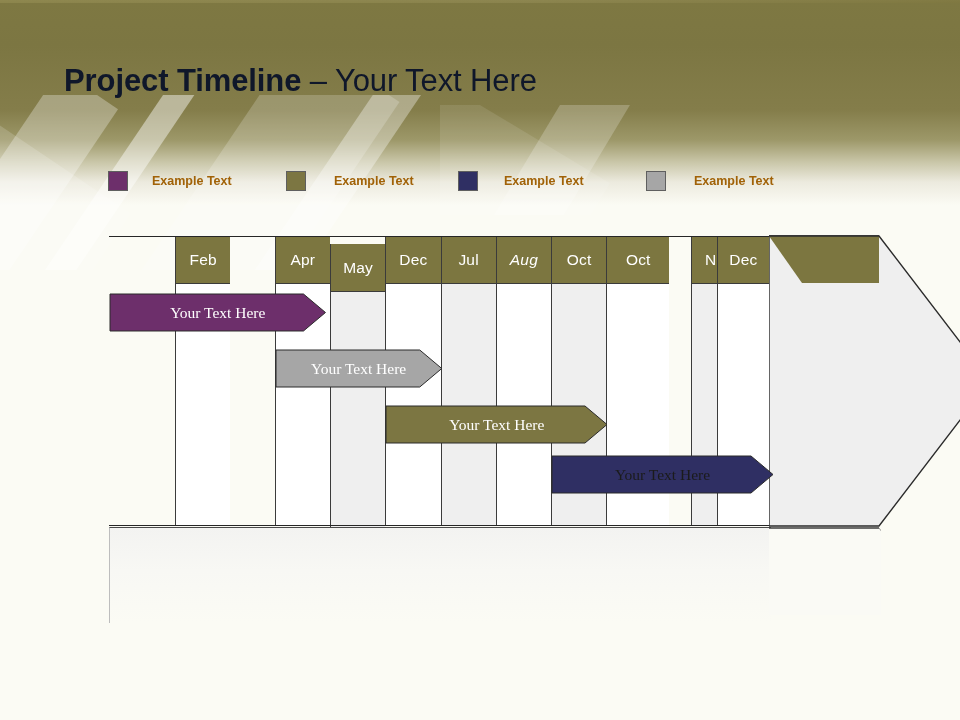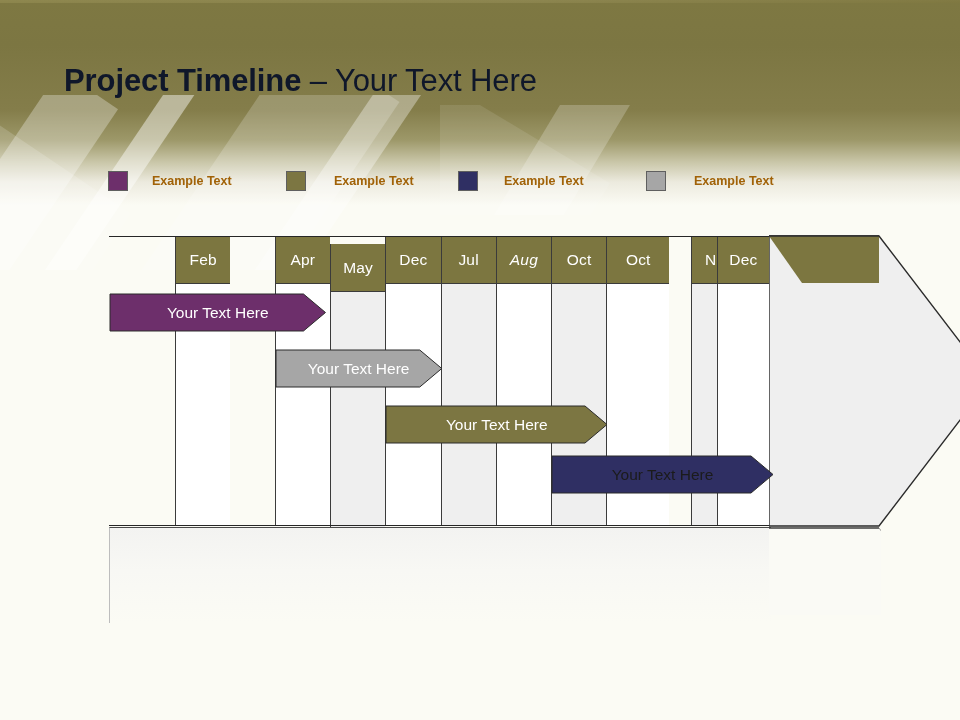--- a/index.html
+++ b/index.html
@@ -87,21 +87,21 @@
   }
   .grid-top{
     position:absolute;left:0;top:0;width:662px;height:0;
     border-top:1.6px solid #262626;
   }
 
   
   .chart-arrow{position:absolute;left:660px;top:-2px;width:224px;height:294px;}
 
   
-  .bar{position:absolute;height:37px;}
+  .bar{position:absolute;height:37px;font-family:Liberation Serif, serif;}
   .bar svg{position:absolute;left:0;top:0;overflow:visible;}
   .bar-label{
     position:absolute;left:0;top:0;height:37px;width:100%;
     display:flex;align-items:center;
     font-size:15.5px;white-space:nowrap;
     pointer-events:none;
   }
 
   
   .reflection{

